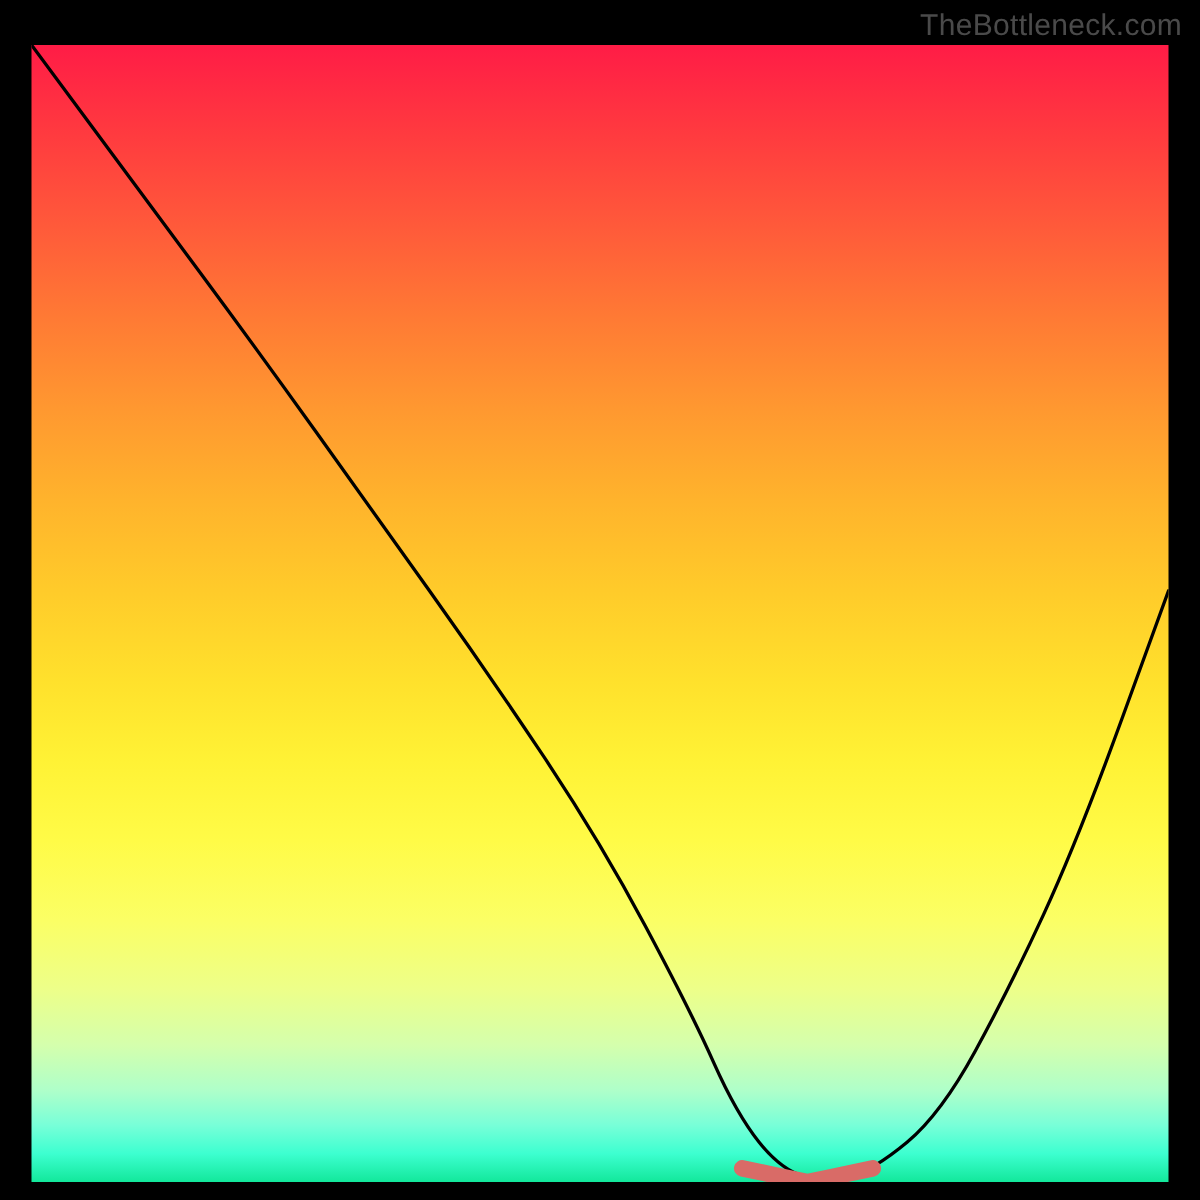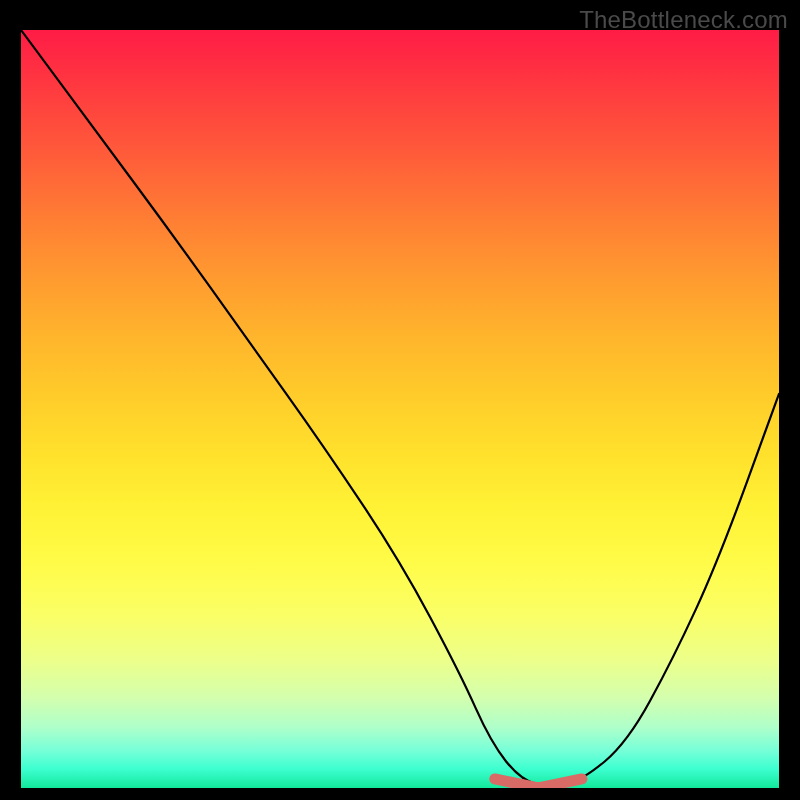--- a/index.html
+++ b/index.html
@@ -15,21 +15,21 @@
     position: relative;
     width: 800px;
     height: 800px;
     background: #000;
   }
   .watermark {
     position: absolute;
     top: 6px;
     right: 12px;
     color: #4a4a4a;
-    font-size: 24px;
+    font-size: 20px;
     font-weight: 500;
     letter-spacing: 0.2px;
     z-index: 10;
   }
   .plot {
     position: absolute;
     left: 21px;
     top: 30px;
     width: 758px;
     height: 758px;

